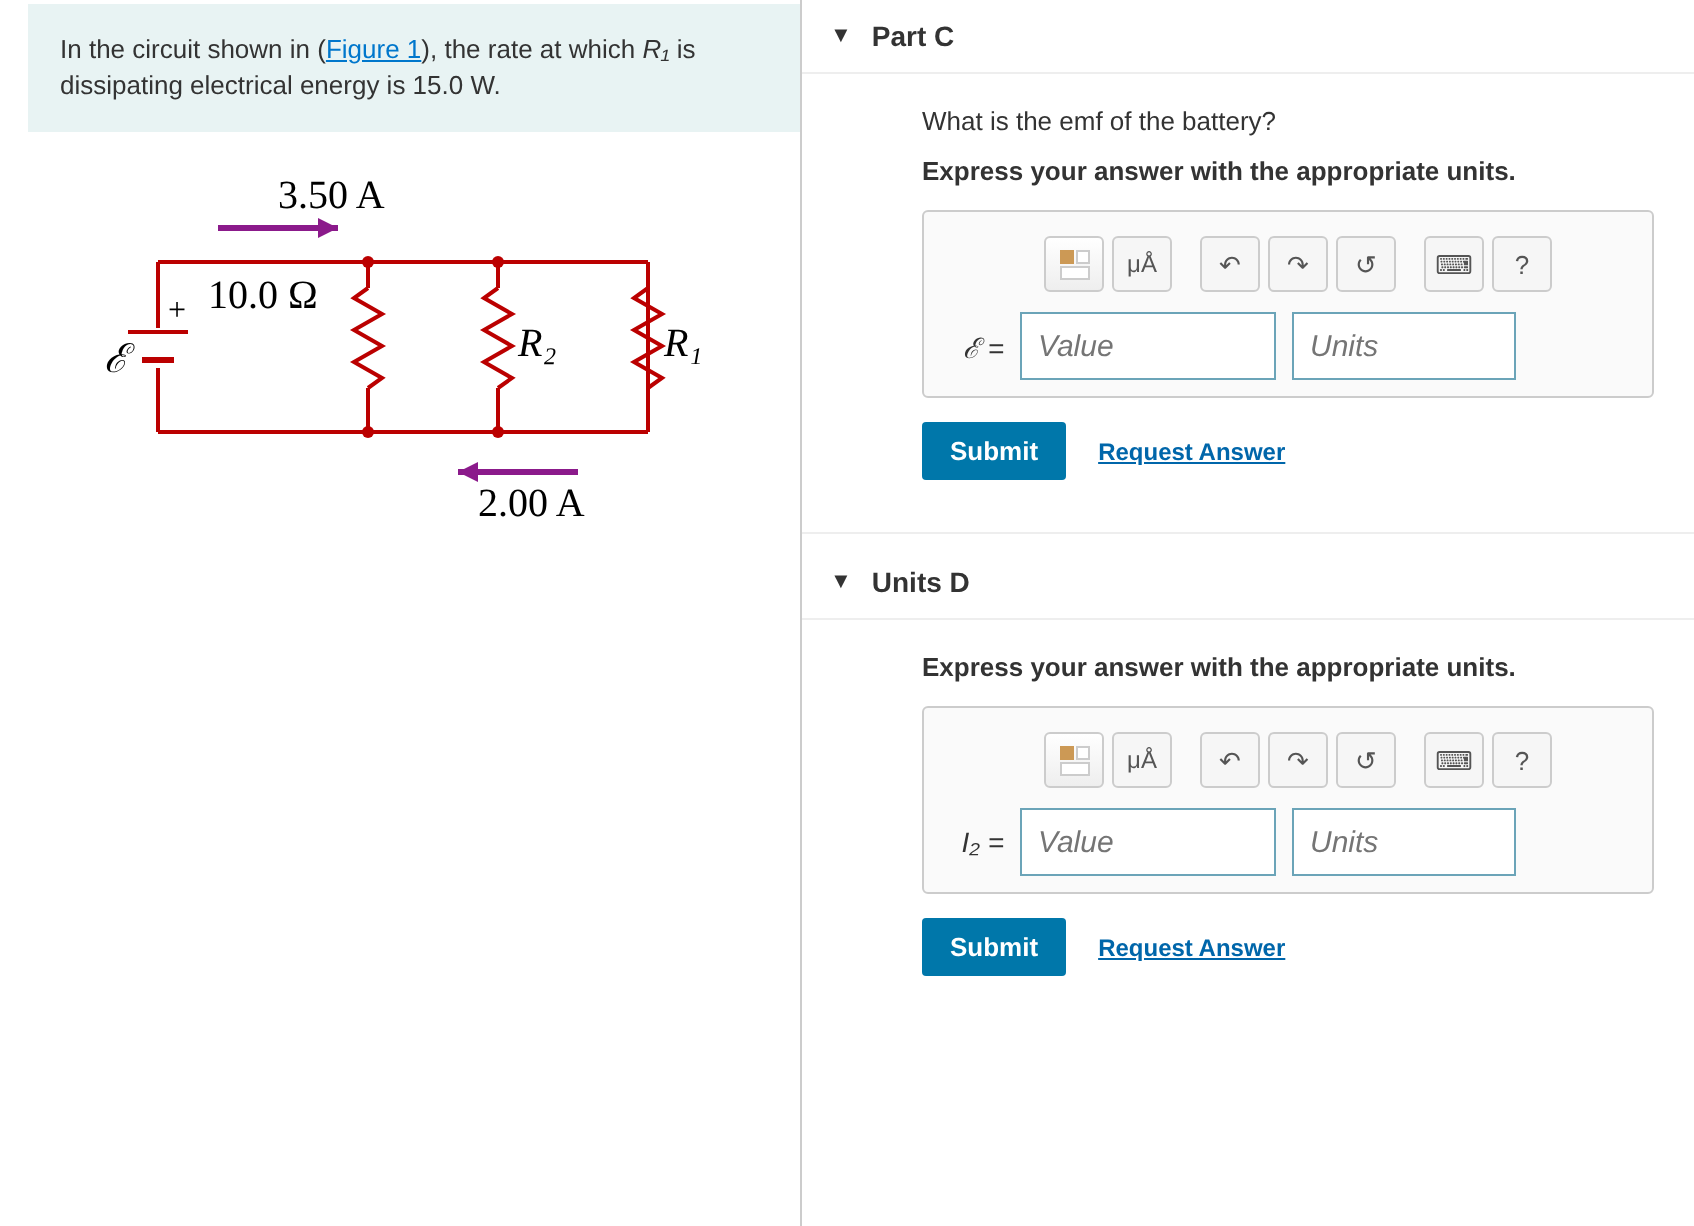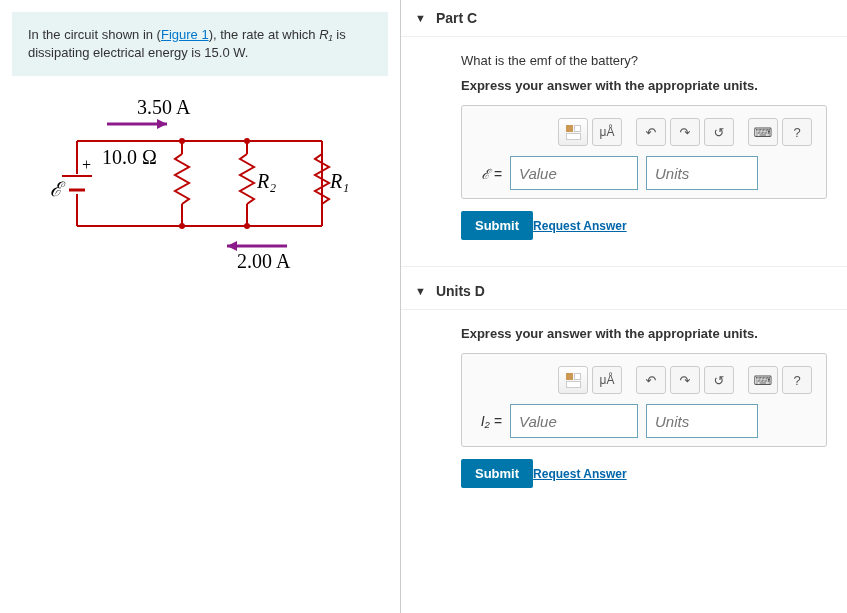--- a/index.html
+++ b/index.html
@@ -1,46 +1,46 @@
 <!DOCTYPE html>
 <html><head>
 <meta charset="utf-8">
 <style>
   * { box-sizing: border-box; margin: 0; padding: 0; }
   body { font-family: Arial, Helvetica, sans-serif; font-size: 13px; color: #333; background: #fff; width: 847px; height: 613px; position: relative; overflow: hidden; }
-  .left-col { position: absolute; left: 0; top: 0; width: 400px; height: 613px; padding: 12px; }
+  .left-col { position: absolute; left: 12px; top: 0; width: 400px; height: 613px; padding: 2px; }
   .right-col { position: absolute; left: 400px; top: 0; width: 447px; height: 613px; border-left: 1px solid #ccc; background: #fff; }
   .problem-box { background: #e8f3f3; padding: 14px 16px; margin: 0; }
   .problem-box p { line-height: 1.4; }
   .problem-box a { color: #0077cc; text-decoration: underline; }
   .figure-header { display: flex; align-items: center; justify-content: space-between; padding: 12px 10px 10px 0; border-bottom: 1px solid #ddd; margin-top: 230px; }
   .figure-title { font-size: 17px; font-weight: bold; color: #333; padding-left: 4px; }
   .pager { display: flex; align-items: center; gap: 6px; font-size: 12px; color: #555; }
   .pager-btn { width: 24px; height: 24px; border: 1px solid #ccc; border-radius: 50%; background: #fff; display: flex; align-items: center; justify-content: center; color: #aaa; cursor: pointer; font-size: 11px; }
   .pager-btn.disabled { color: #ddd; }
   .figure-area { padding: 20px 10px; }
   .circuit-svg { width: 330px; height: 180px; }
   .part-header { display: flex; align-items: center; padding: 10px 14px; border-bottom: 1px solid #eee; background: #fff; }
   .part-header .chev { font-size: 11px; color: #333; margin-right: 10px; }
   .part-title { font-weight: bold; font-size: 14px; }
   .part-body { padding: 16px 20px 20px 60px; }
   .question-text { margin-bottom: 10px; font-size: 13px; }
   .instruction { font-weight: bold; font-size: 13px; margin-bottom: 12px; }
   .answer-box { border: 1px solid #ccc; border-radius: 3px; background: #fafafa; padding: 8px 10px; margin-bottom: 12px; }
-  .toolbar { display: flex; align-items: center; gap: 4px; padding: 4px 4px 10px 50px; justify-content: flex-end; }
+  .toolbar { display: flex; align-items: center; gap: 4px; padding: 4px 4px 10px 50px; }
   .tool-btn { border: 1px solid #ccc; background: #f6f6f6; border-radius: 3px; height: 28px; min-width: 30px; display: flex; align-items: center; justify-content: center; cursor: pointer; font-size: 13px; color: #555; }
   .tool-btn.templates { background: linear-gradient(#fff,#eee); }
   .tool-btn.units-t { font-size: 12px; }
   .tool-gap { flex: 0 0 6px; }
   .input-row { display: flex; align-items: center; gap: 8px; }
   .var-label { font-size: 14px; font-style: italic; min-width: 30px; text-align: right; }
   .val-input, .unit-input { height: 34px; border: 1px solid #6ba4b8; background: #fff; padding: 0 8px; font-size: 15px; font-style: italic; color: #999; }
   .val-input { width: 128px; }
   .unit-input { width: 112px; }
-  .actions { display: flex; align-items: center; }
+  .actions { display: flex; align-items: center; gap: 16px; }
   .submit-btn { background: #0077aa; color: #fff; border: none; padding: 7px 14px; font-size: 13px; font-weight: bold; border-radius: 2px; cursor: pointer; }
   .req-link { color: #0066aa; font-size: 12px; font-weight: bold; text-decoration: underline; cursor: pointer; }
   .sep { height: 1px; background: #eee; margin: 6px 0; }
   .mini-template { display:flex; flex-direction:column; gap:1px; }
   .mini-template .t-top { display:flex; gap:1px; }
   .mini-template .sq { width:7px; height:7px; background:#c95; }
   .mini-template .sq.empty { background:#fff; border:1px solid #ccc; box-sizing:border-box; }
   .mini-template .bar { width:15px; height:7px; background:#fff; border:1px solid #ccc; box-sizing:border-box; }
 </style>
 </head>

